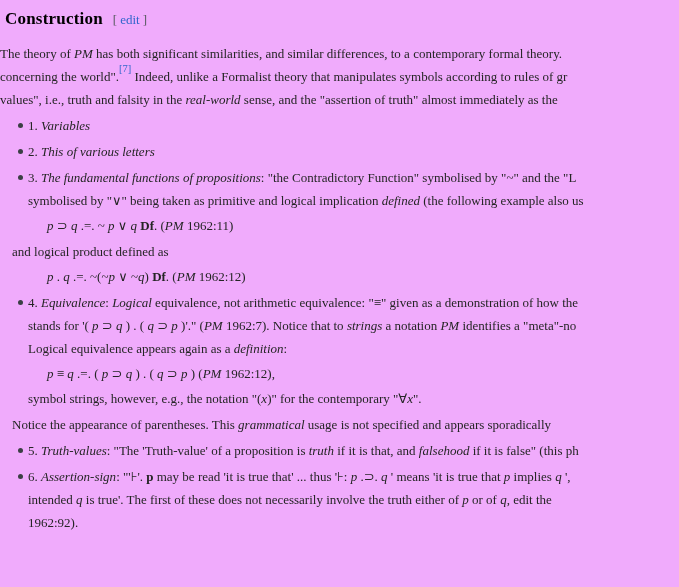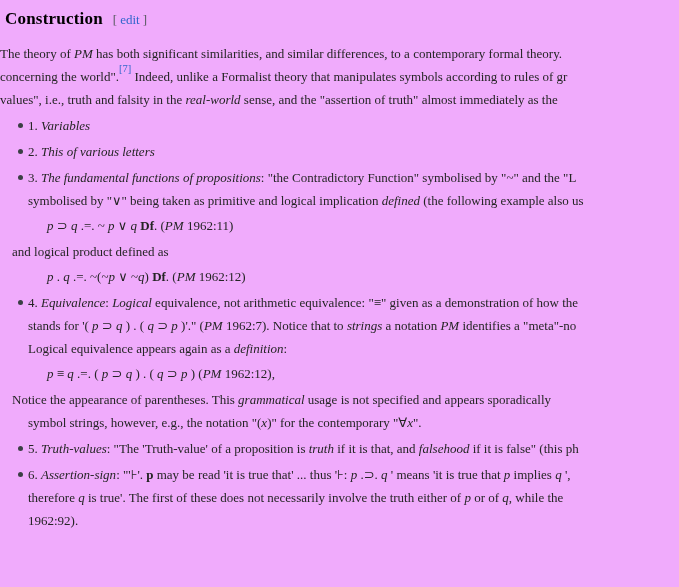--- a/index.html
+++ b/index.html
@@ -49,20 +49,20 @@
       <div class="ln bl"><span class="disc"></span><span>2. </span><i>This of various letters</i></div>
       <div class="ln bl"><span class="disc"></span><span>3. </span><i>The fundamental functions of propositions</i><span>: "the Contradictory Function" symbolised by "~" and the "L</span></div>
       <div class="ln ct"><span>symbolised by "∨" being taken as primitive and logical implication </span><i>defined</i><span> (the following example also us</span></div>
       <div class="ln fm"><i>p</i><span> ⊃ </span><i>q</i><span> .=. ~ </span><i>p</i><span> ∨ </span><i>q</i><span> </span><b>Df</b><span>. (</span><i>PM</i><span> 1962:11)</span></div>
       <div class="ln sb"><span>and logical product defined as</span></div>
       <div class="ln fm"><i>p</i><span> . </span><i>q</i><span> .=. ~(~</span><i>p</i><span> ∨ ~</span><i>q</i><span>) </span><b>Df</b><span>. (</span><i>PM</i><span> 1962:12)</span></div>
       <div class="ln bl"><span class="disc"></span><span>4. </span><i>Equivalence</i><span>: </span><i>Logical</i><span> equivalence, not arithmetic equivalence: "≡" given as a demonstration of how the</span></div>
       <div class="ln ct"><span>stands for '( </span><i>p</i><span> ⊃ </span><i>q</i><span> ) . ( </span><i>q</i><span> ⊃ </span><i>p</i><span> )'." (</span><i>PM</i><span> 1962:7). Notice that to </span><i>strings</i><span> a notation </span><i>PM</i><span> identifies a "meta"-no</span></div>
       <div class="ln ct"><span>Logical equivalence appears again as a </span><i>definition</i><span>:</span></div>
       <div class="ln fm"><i>p</i><span> ≡ </span><i>q</i><span> .=. ( </span><i>p</i><span> ⊃ </span><i>q</i><span> ) . ( </span><i>q</i><span> ⊃ </span><i>p</i><span> ) (</span><i>PM</i><span> 1962:12),</span></div>
+      <div class="ln ct"><span>symbol strings, however, e.g., the notation "(</span><i>x</i><span>)" for the contemporary "∀</span><i>x</i><span>".</span></div>
       <div class="ln sb"><span>Notice the appearance of parentheses. This </span><i>grammatical</i><span> usage is not specified and appears sporadically</span></div>
-      <div class="ln ct"><span>symbol strings, however, e.g., the notation "(</span><i>x</i><span>)" for the contemporary "∀</span><i>x</i><span>".</span></div>
       <div class="ln bl"><span class="disc"></span><span>5. </span><i>Truth-values</i><span>: "The 'Truth-value' of a proposition is </span><i>truth</i><span> if it is that, and </span><i>falsehood</i><span> if it is false" (this ph</span></div>
       <div class="ln bl"><span class="disc"></span><span>6. </span><i>Assertion-sign</i><span>: "'⊦'. </span><b>p</b><span> may be read 'it is true that' ... thus '⊦: </span><i>p</i><span> .⊃. </span><i>q</i><span> ' means 'it is true that </span><i>p</i><span> implies </span><i>q</i><span> ',</span></div>
-      <div class="ln ct"><span>therefore </span><i>q</i><span> is true'. The first of these does not necessarily involve the truth either of </span><i>p</i><span> or of </span><i>q</i><span>, while the </span></div>
+      <div class="ln ct"><span>intended </span><i>q</i><span> is true'. The first of these does not necessarily involve the truth either of </span><i>p</i><span> or of </span><i>q</i><span>, edit the </span></div>
       <div class="ln ct"><span>1962:92).</span></div>
     </div>
 </div>
 
 </body></html>

